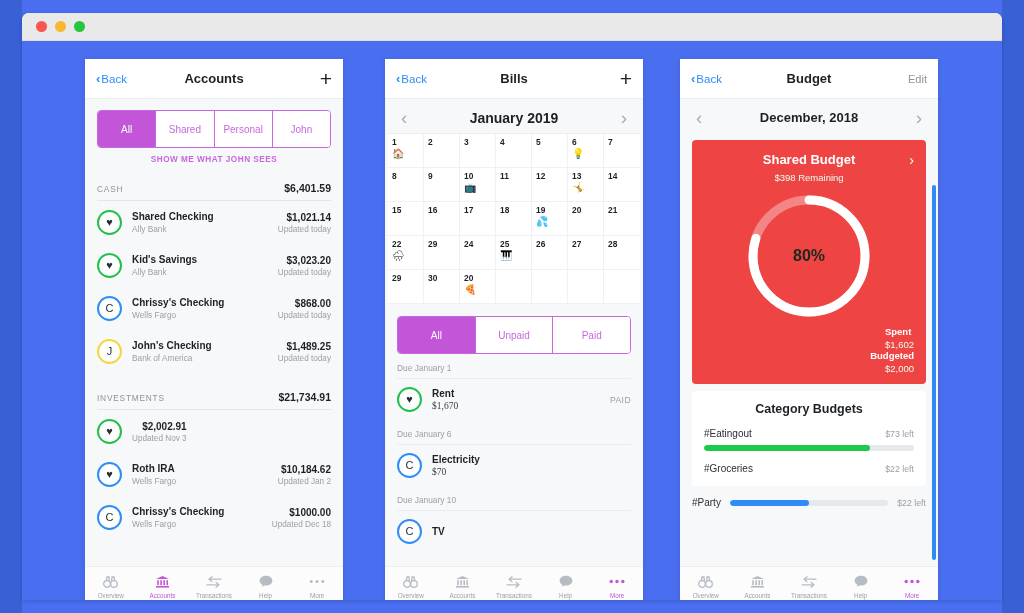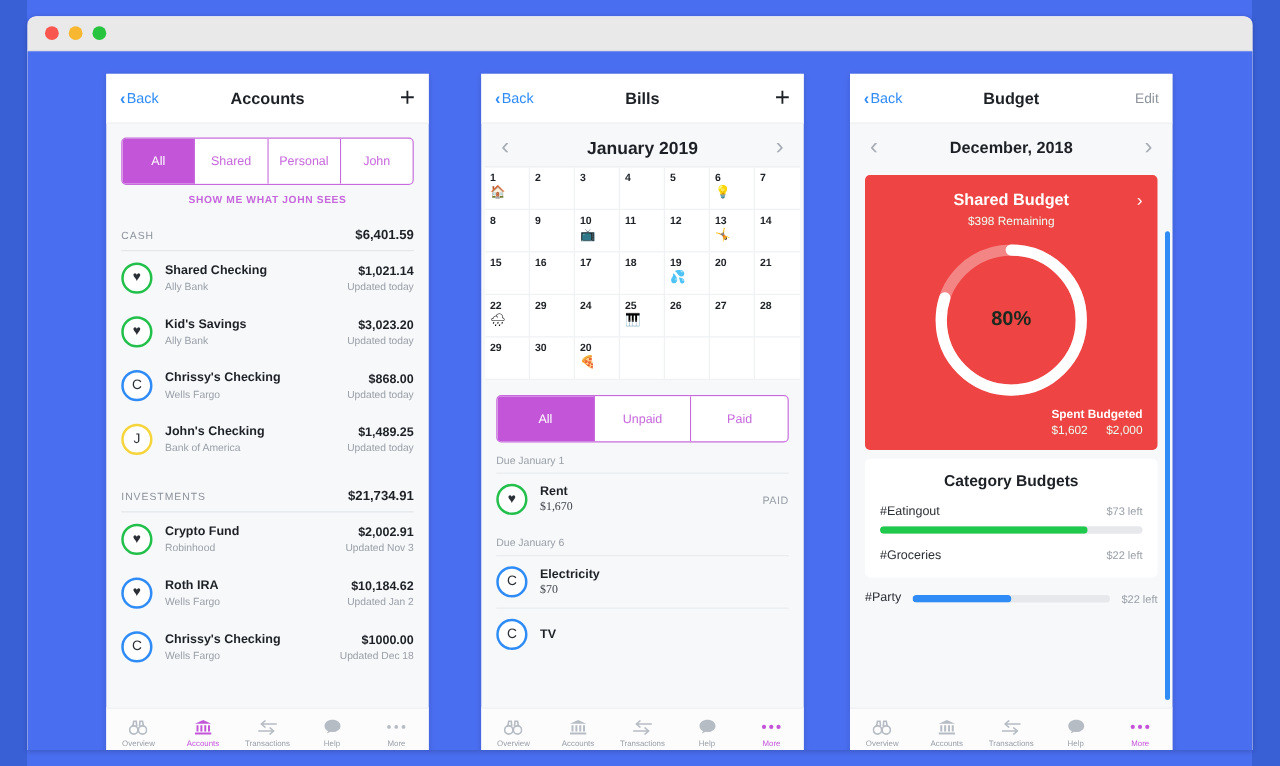--- a/index.html
+++ b/index.html
@@ -147,21 +147,21 @@
   .gc-title { font-size: 13px; font-weight: 600; }
   .gc-chev { position: absolute; right: 0; font-size: 14px; font-weight: 300; }
   .gc-sub { text-align: center; font-size: 9.5px; margin-top: 5px; color: #eafff0; }
   .ring-wrap { display: flex; justify-content: center; margin: 9px 0 6px; position: relative; }
   .ring { position: relative; width: 128px; height: 128px; }
   .ring svg { transform: rotate(-90deg); }
   .ring-label {
     position: absolute; inset: 0; display: flex; align-items: center; justify-content: center;
     font-size: 16px; font-weight: 700; color: #1b2a1e;
   }
-  .gc-foot { display: flex; justify-content: flex-end; align-items: flex-end; }
+  .gc-foot { display: flex; justify-content: flex-end; align-items: flex-end; flex-direction: column; }
   .gc-foot .lbl { font-size: 9.5px; font-weight: 700; }
   .gc-foot .val { font-size: 9.5px; color: #e8ffef; margin-top: 2px; }
   .gc-foot .r { text-align: right; }
 
   .cat-card {
     margin: 7px 12px 0; background: #fff; border-radius: 4px;
     padding: 11px 12px 12px;
   }
   .cat-title { text-align: center; font-size: 12.5px; font-weight: 700; color: #1d2126; }
   .cat-row { margin-top: 12px; }
@@ -286,24 +286,20 @@
           <div class="sec-head">
             <span class="sec-title">INVESTMENTS</span>
             <span class="sec-total">$21,734.91</span>
           </div>
           <div class="rule"></div>
 
           <div class="row">
             <span class="avatar">
                 <span class="glyph">♥</span>
               </span>
-            <span class="row-mid">
-              <div class="row-name">Crypto Fund</div>
-              <div class="row-sub">Robinhood</div>
-            </span>
             <span class="row-right">
               <div class="row-amt">$2,002.91</div>
               <div class="row-upd">Updated Nov 3</div>
             </span>
           </div>
 
           <div class="row">
             <span class="avatar blue">
                 <span class="glyph">♥</span>
               </span>
@@ -541,20 +537,21 @@
             <span class="avatar blue">
                 <span class="glyph">C</span>
               </span>
             <span>
               <div class="bill-name">Electricity</div>
               <div class="bill-amt">$70</div>
             </span>
             <span class="bill-status"></span>
           </div>
 
+          <div class="bill-group">Due January 10</div>
           <div class="bill-rule"></div>
           <div class="bill-row">
             <span class="avatar blue">
                 <span class="glyph">C</span>
               </span>
             <span>
               <div class="bill-name">TV</div>
             </span>
           </div>
         </div>

